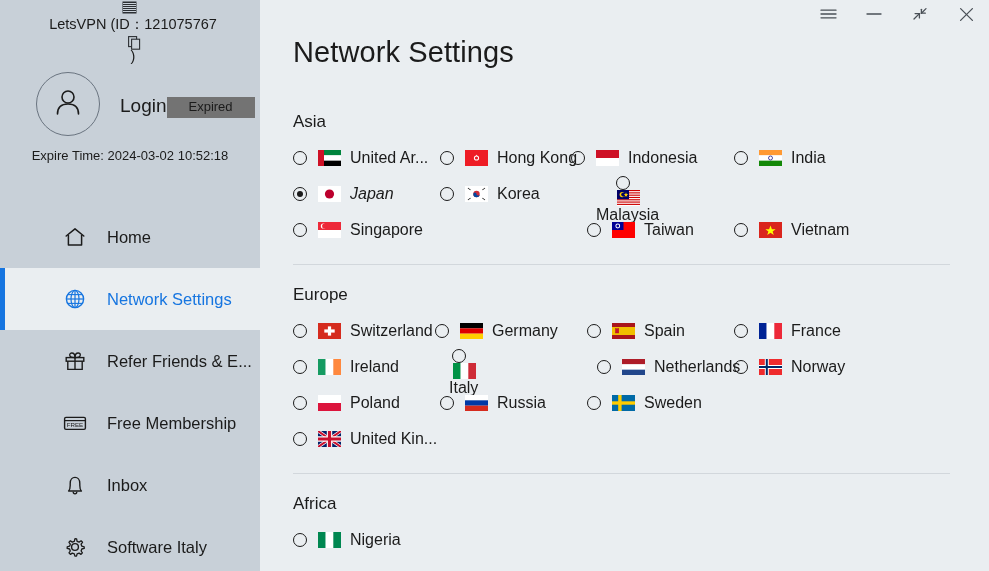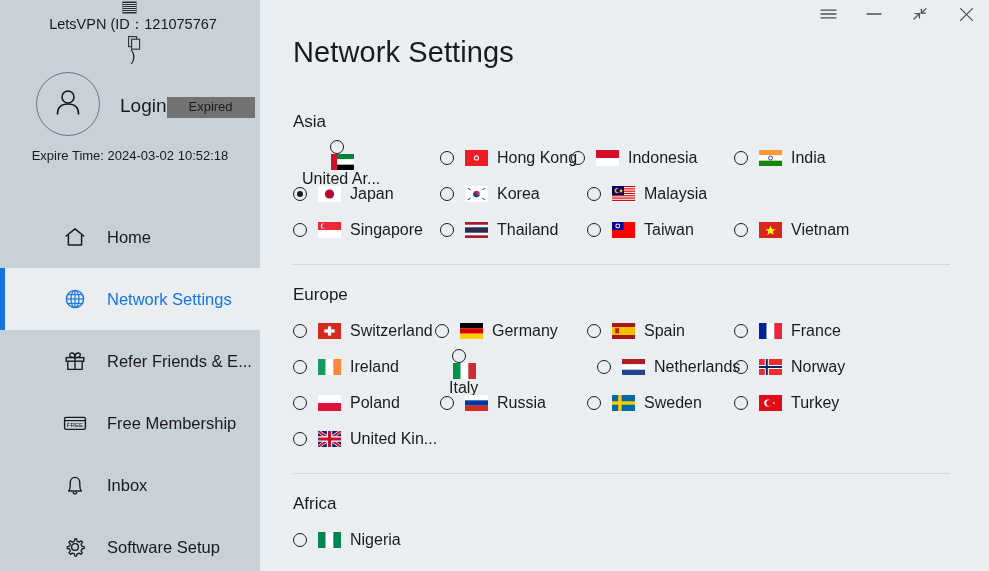--- a/index.html
+++ b/index.html
@@ -363,21 +363,21 @@
       </div>
 
       <div class="nav-item">
 
         <span class="nav-icon">
           <svg width="24" height="24" viewBox="0 0 24 24">
             <circle cx="12" cy="12" r="3.4" fill="none" stroke="#1b1b1b" stroke-width="1.4"></circle>
             <path d="M12 3.6 L13.6 3.9 L14.1 6.3 L16.1 7.1 L18.1 5.8 L19.5 7.3 L18.1 9.2 L18.8 11.2 L21.2 11.8 L21.2 13.4 L18.8 14 L18.1 16 L19.4 17.9 L18 19.4 L16.1 18.1 L14.1 18.8 L13.5 21.2 L11.9 21.2 L11.3 18.8 L9.3 18.1 L7.4 19.4 L6 17.9 L7.3 16 L6.6 14 L4.2 13.4 L4.2 11.8 L6.6 11.2 L7.3 9.2 L6 7.3 L7.4 5.8 L9.3 7.1 L11.3 6.3 L11.9 3.9 Z" fill="none" stroke="#1b1b1b" stroke-width="1.3" stroke-linejoin="round"></path>
           </svg>
         </span>
-        <span class="nav-label">Software Setup</span>
+        <span class="nav-label">Software Italy</span>
       </div>
 
     </div>
   </div>
 
   <div id="main">
 
     <div id="titlebar-right">
       <div class="win-btn">
         <span>
@@ -424,21 +424,21 @@
     </div>
 
     <div id="page-title">Network Settings</div>
 
     <div id="scroll-area">
       <div id="sections-host">
           <div class="section">
             <div class="section-title">Asia</div>
             <div class="country-grid">
               <div class="country-row">
-                <div class="country-item" style="left: 0px; flex-direction: column;">
+                <div class="country-item" style="left: 0px;">
                   <span class="radio"></span>
                   <span class="flag">
                     <svg width="23" height="16" viewBox="0 0 23 16">
                       <rect width="23" height="5.33" y="0" fill="#00843d"></rect>
                       <rect width="23" height="5.34" y="5.33" fill="#fff"></rect>
                       <rect width="23" height="5.33" y="10.67" fill="#000"></rect>
                       <rect width="6" height="16" fill="#ce1126"></rect>
                     </svg>
                   </span>
                   <span class="cname">United Ar...</span>
@@ -472,21 +472,21 @@
                       <rect width="23" height="5.33" fill="#ff9933"></rect>
                       <rect width="23" height="5.34" y="5.33" fill="#fff"></rect>
                       <rect width="23" height="5.33" y="10.67" fill="#138808"></rect>
                       <circle cx="11.5" cy="8" r="2" fill="none" stroke="#000080" stroke-width="0.7"></circle>
                     </svg>
                   </span>
                   <span class="cname">India</span>
                 </div>
               </div>
               <div class="country-row">
-                <div class="country-item" style="left: 0px;">
+                <div class="country-item" style="left: 0px; font-style: italic;">
                   <span class="radio selected"></span>
                   <span class="flag">
                     <svg width="23" height="16" viewBox="0 0 23 16">
                       <rect width="23" height="16" fill="#fff"></rect>
                       <circle cx="11.5" cy="8" r="4.6" fill="#bc002d"></circle>
                     </svg>
                   </span>
                   <span class="cname">Japan</span>
                 </div>
                 <div class="country-item" style="left: 147px;">
@@ -499,21 +499,21 @@
                       <g fill="#000">
                         <rect x="2.5" y="2.6" width="3.4" height="0.7" transform="rotate(38 4.2 3)"></rect>
                         <rect x="17" y="2.6" width="3.4" height="0.7" transform="rotate(-38 18.7 3)"></rect>
                         <rect x="2.5" y="12.7" width="3.4" height="0.7" transform="rotate(-38 4.2 13)"></rect>
                         <rect x="17" y="12.7" width="3.4" height="0.7" transform="rotate(38 18.7 13)"></rect>
                       </g>
                     </svg>
                   </span>
                   <span class="cname">Korea</span>
                 </div>
-                <div class="country-item" style="left: 294px;">
+                <div class="country-item" style="left: 294px; flex-direction: column;">
                   <span class="radio"></span>
                   <span class="flag">
                     <svg width="23" height="16" viewBox="0 0 23 16">
                       <g>
                         <rect width="23" height="16" fill="#fff"></rect>
                         <g fill="#cc0001">
                           <rect y="0" width="23" height="1.15"></rect>
                           <rect y="2.3" width="23" height="1.15"></rect>
                           <rect y="4.6" width="23" height="1.15"></rect>
                           <rect y="6.9" width="23" height="1.15"></rect>
@@ -537,31 +537,20 @@
                   <span class="flag">
                     <svg width="23" height="16" viewBox="0 0 23 16">
                       <rect width="23" height="8" fill="#ed2939"></rect>
                       <rect width="23" height="8" y="8" fill="#fff"></rect>
                       <circle cx="5.4" cy="4" r="2.6" fill="#fff"></circle>
                       <circle cx="6.7" cy="4" r="2.6" fill="#ed2939"></circle>
                     </svg>
                   </span>
                   <span class="cname">Singapore</span>
                 </div>
-                <div class="country-item" style="left: 147px;">
-                  <span class="radio"></span>
-                  <span class="flag">
-                    <svg width="23" height="16" viewBox="0 0 23 16">
-                      <rect width="23" height="16" fill="#a51931"></rect>
-                      <rect y="2.7" width="23" height="10.6" fill="#f4f5f8"></rect>
-                      <rect y="5.3" width="23" height="5.4" fill="#2d2a4a"></rect>
-                    </svg>
-                  </span>
-                  <span class="cname">Thailand</span>
-                </div>
                 <div class="country-item" style="left: 294px;">
                   <span class="radio"></span>
                   <span class="flag">
                     <svg width="23" height="16" viewBox="0 0 23 16">
                       <rect width="23" height="16" fill="#fe0000"></rect>
                       <rect width="11.5" height="8" fill="#000095"></rect>
                       <circle cx="5.75" cy="4" r="2.4" fill="#fff"></circle>
                       <circle cx="5.75" cy="4" r="1.4" fill="#000095"></circle>
                     </svg>
                   </span>
@@ -705,32 +694,20 @@
                   <span class="radio"></span>
                   <span class="flag">
                     <svg width="23" height="16" viewBox="0 0 23 16">
                       <rect width="23" height="16" fill="#006aa7"></rect>
                       <rect x="6.2" y="0" width="3.4" height="16" fill="#fecc00"></rect>
                       <rect x="0" y="6.3" width="23" height="3.4" fill="#fecc00"></rect>
                     </svg>
                   </span>
                   <span class="cname">Sweden</span>
                 </div>
-                <div class="country-item" style="left: 441px;">
-                  <span class="radio"></span>
-                  <span class="flag">
-                    <svg width="23" height="16" viewBox="0 0 23 16">
-                      <rect width="23" height="16" fill="#e30a17"></rect>
-                      <circle cx="8.8" cy="8" r="3.6" fill="#fff"></circle>
-                      <circle cx="10.2" cy="8" r="2.9" fill="#e30a17"></circle>
-                      <path d="M13.3 8 L15.6 7.1 L15.6 8.9Z" fill="#fff"></path>
-                    </svg>
-                  </span>
-                  <span class="cname">Turkey</span>
-                </div>
               </div>
               <div class="country-row">
                 <div class="country-item" style="left: 0px;">
                   <span class="radio"></span>
                   <span class="flag">
                     <svg width="23" height="16" viewBox="0 0 23 16">
                       <rect width="23" height="16" fill="#012169"></rect>
                       <path d="M0 0 L23 16 M23 0 L0 16" stroke="#fff" stroke-width="3.4"></path>
                       <path d="M0 0 L23 16 M23 0 L0 16" stroke="#c8102e" stroke-width="2"></path>
                       <path d="M11.5 0 V16 M0 8 H23" stroke="#fff" stroke-width="5.4"></path>

